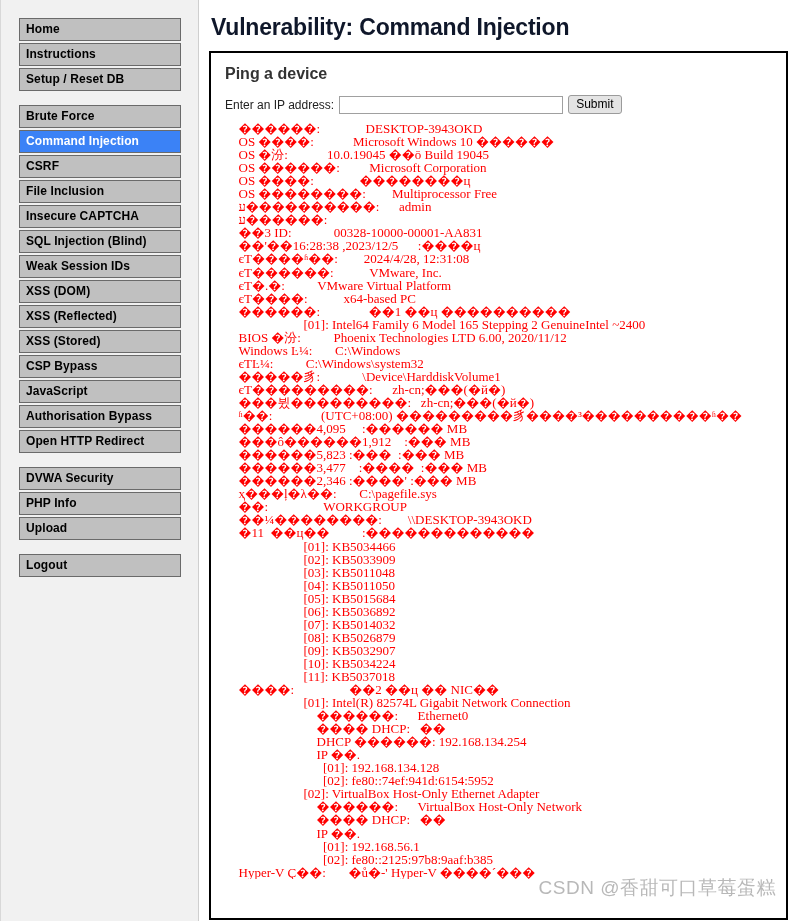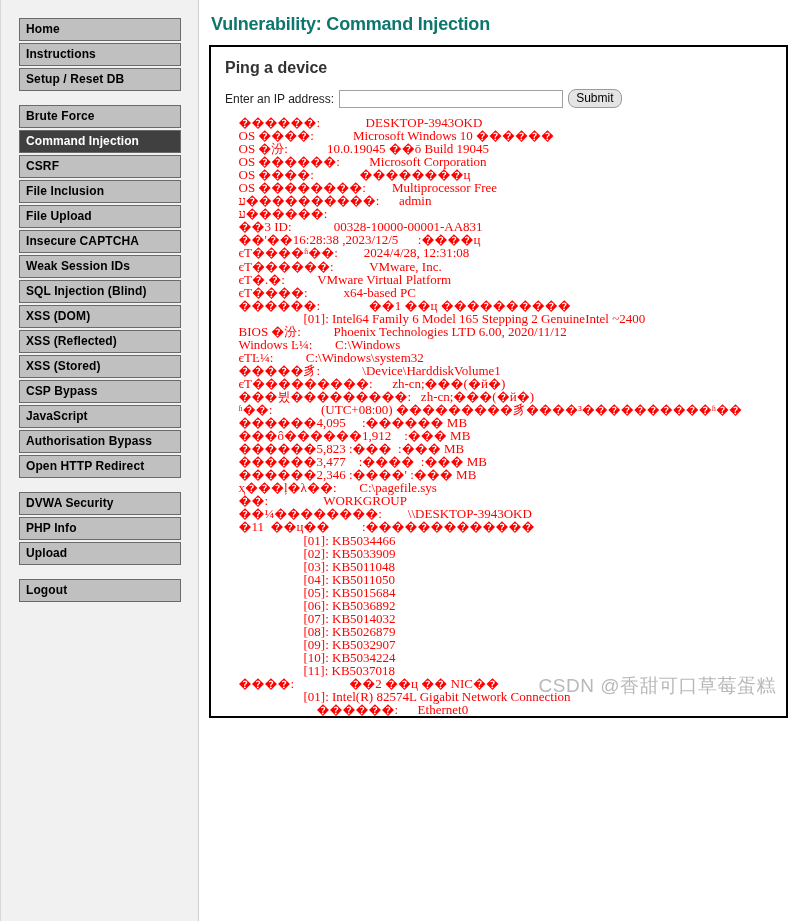--- a/index.html
+++ b/index.html
@@ -35,45 +35,45 @@
     border: 1px solid #6a6a6a;
     color: #000000;
     font-size: 12px;
     font-weight: bold;
     line-height: 14px;
     letter-spacing: 0.1px;
     cursor: pointer;
     white-space: nowrap;
   }
   .nav-item.active {
-    background: #404040;
+    background: #3b82f6;
     border-color: #6a6a6a;
     color: #ffffff;
   }
 
   
   #main {
     flex: 1;
     padding: 8px 8px 0 10px;
     background: #ffffff;
     position: relative;
     overflow: hidden;
   }
   #page-title {
-    font-size: 18px;
+    font-size: 23px;
     font-weight: bold;
-    color: #0f766e;
+    color: #0f172a;
     margin: 6px 0 10px 2px;
     letter-spacing: -0.2px;
   }
   #vuln-box {
     border: 2px solid #000000;
     background: #ffffff;
     padding: 10px 0 0 14px;
-    height: 673px;
+    height: 869px;
     overflow: hidden;
     position: relative;
   }
   #section-title {
     font-size: 16px;
     font-weight: bold;
     color: #333333;
     margin: 2px 0 12px 0;
   }
   #ping-form {
@@ -93,21 +93,21 @@
     font-size: 12px;
     padding: 1px 3px;
     background: #ffffff;
   }
   #submit-btn {
     font-family: "Liberation Sans", sans-serif;
     font-size: 12px;
     padding: 1px 7px 2px 7px;
     background: #e4e4e4;
     border: 1px solid #9b9b9b;
-    border-radius: 8px;
+    border-radius: 3px;
     color: #000;
     cursor: pointer;
   }
 
   
   #cmd-output {
     font-family: Liberation Serif, serif;
     font-size: 13px;
     line-height: 13.05px;
     color: #ff0000;
@@ -142,24 +142,23 @@
       <div class="nav-item">Home</div>
       <div class="nav-item">Instructions</div>
       <div class="nav-item">Setup / Reset DB</div>
     </div>
 
     <div class="nav-group">
       <div class="nav-item">Brute Force</div>
       <div class="nav-item active">Command Injection</div>
       <div class="nav-item">CSRF</div>
       <div class="nav-item">File Inclusion</div>
-      <div class="nav-item">File Upload</div>
       <div class="nav-item">Insecure CAPTCHA</div>
+      <div class="nav-item">SQL Injection (Blind)</div>
       <div class="nav-item">Weak Session IDs</div>
-      <div class="nav-item">SQL Injection (Blind)</div>
       <div class="nav-item">XSS (DOM)</div>
       <div class="nav-item">XSS (Reflected)</div>
       <div class="nav-item">XSS (Stored)</div>
       <div class="nav-item">CSP Bypass</div>
       <div class="nav-item">JavaScript</div>
       <div class="nav-item">Authorisation Bypass</div>
       <div class="nav-item">Open HTTP Redirect</div>
     </div>
 
     <div class="nav-group">

